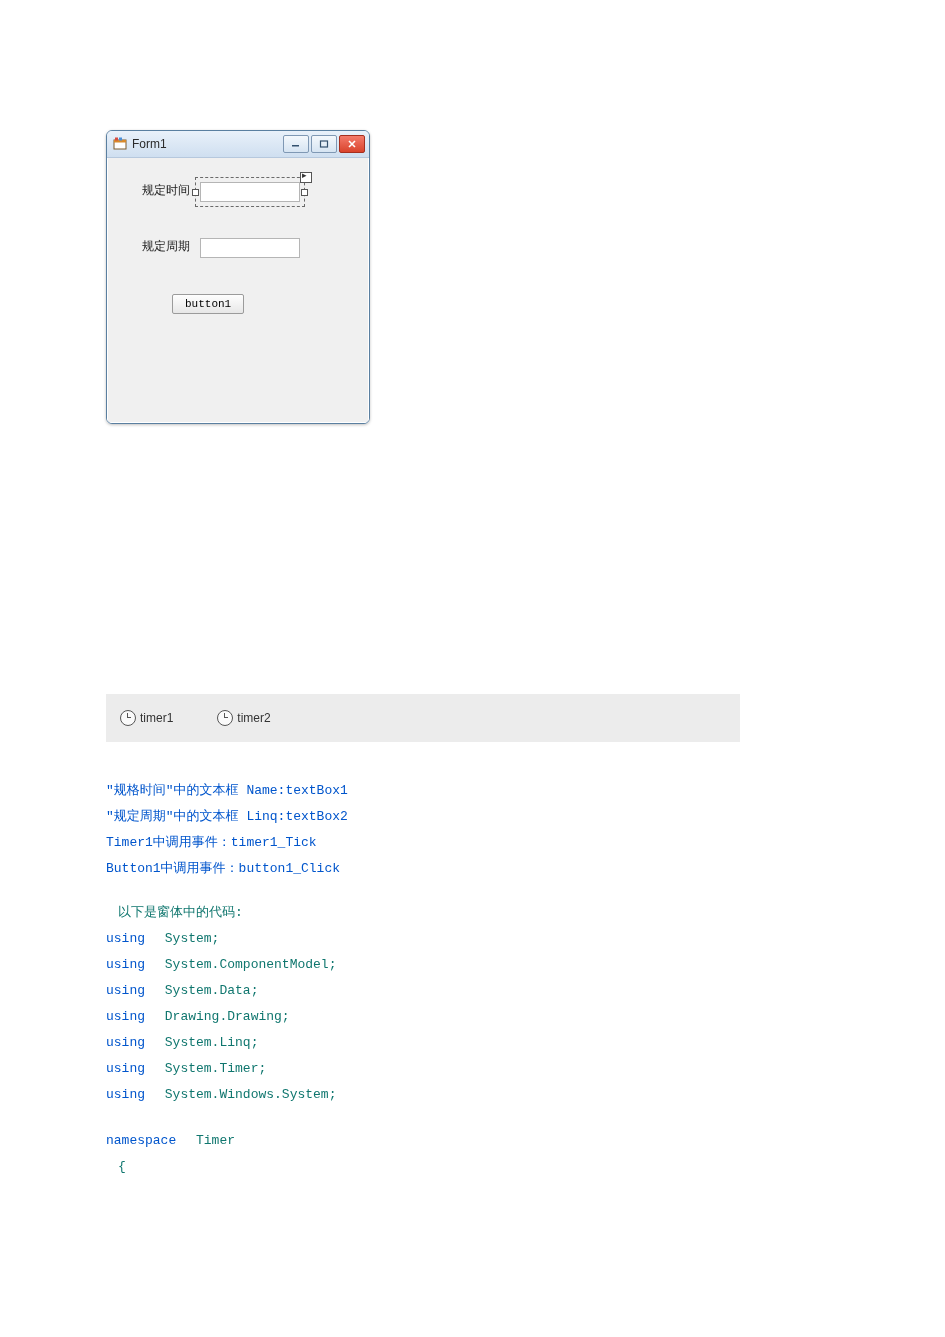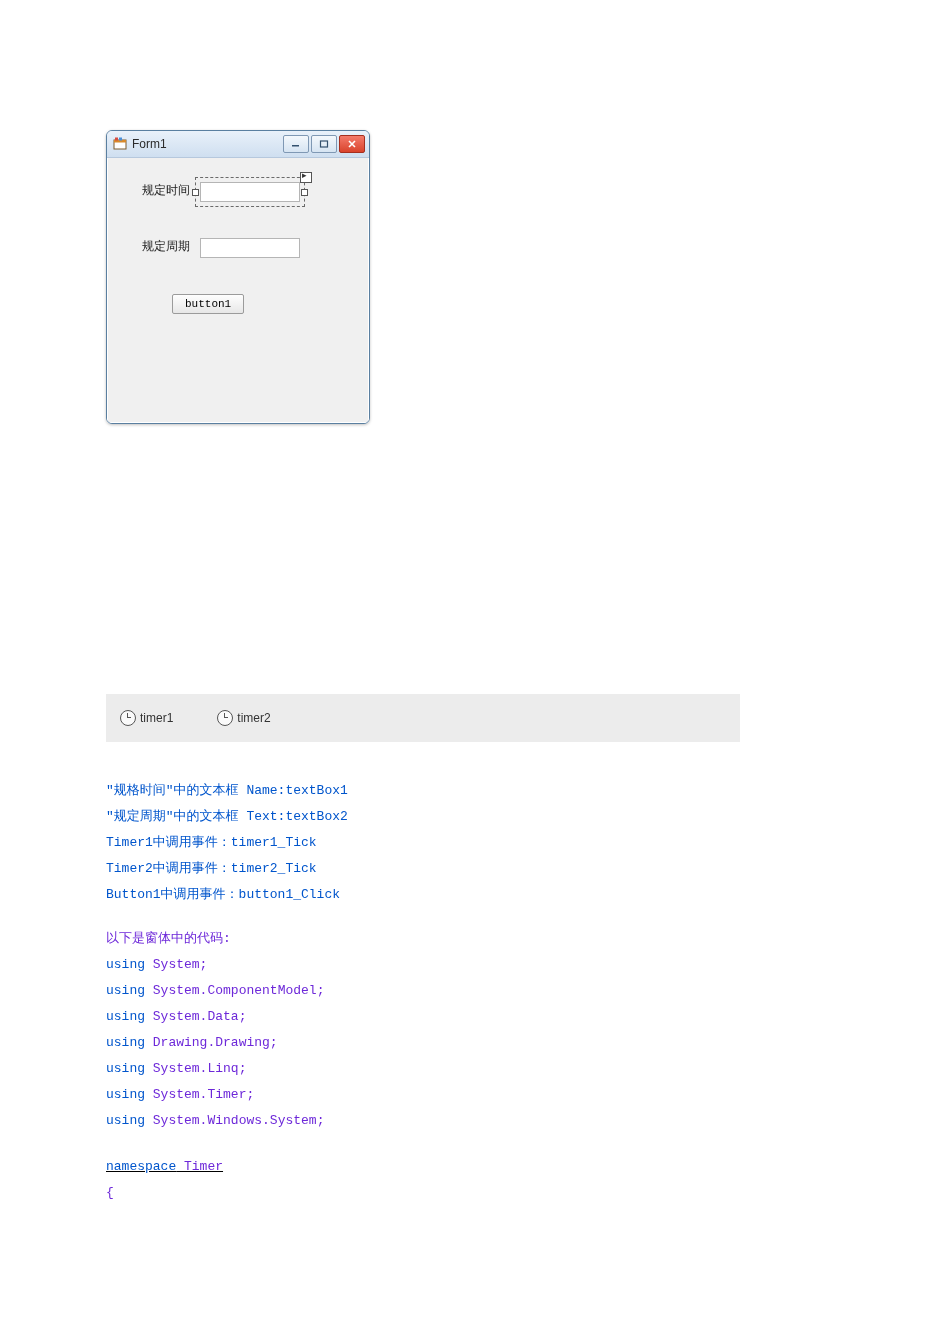--- a/index.html
+++ b/index.html
@@ -184,21 +184,21 @@
   }
 
   
   .notes {
     margin-top: 36px;
     font-size: 13px;
     line-height: 2;
     font-family: SimSun, "Courier New", monospace;
   }
   .notes .blue { color: #0055cc; }
-  .notes .black { color: #6d28d9; }
+  .notes .black { color: #0f766e; margin-left: 12px; }
   .mono { font-family: "Courier New", monospace; }
 </style>
 </head>
 <body>
 
 <div class="page">
 
   <div class="form-window">
     <div class="titlebar">
       <span class="app-icon">
@@ -262,39 +262,36 @@
       <span class="clock-icon"></span>
       <span>timer2</span>
     </div>
   </div>
 
   <div class="notes">
     <div class="blue">
       <span>"规格时间"中的文本框 </span><span class="mono">Name:textBox1</span>
     </div>
     <div class="blue">
-      <span>"规定周期"中的文本框 </span><span class="mono">Text:textBox2</span>
+      <span>"规定周期"中的文本框 </span><span class="mono">Linq:textBox2</span>
     </div>
     <div class="blue">
       <span class="mono">Timer1</span><span>中调用事件：</span><span class="mono">timer1_Tick</span>
-    </div>
-    <div class="blue">
-      <span class="mono">Timer2</span><span>中调用事件：</span><span class="mono">timer2_Tick</span>
     </div>
     <div class="blue">
       <span class="mono">Button1</span><span>中调用事件：</span><span class="mono">button1_Click</span>
     </div>
 
     <div class="black" style="margin-top:18px;">以下是窗体中的代码:</div>
 
     <div class="mono"><span class="blue">using</span><span class="black"> System;</span></div>
     <div class="mono"><span class="blue">using</span><span class="black"> System.ComponentModel;</span></div>
     <div class="mono"><span class="blue">using</span><span class="black"> System.Data;</span></div>
     <div class="mono"><span class="blue">using</span><span class="black"> Drawing.Drawing;</span></div>
     <div class="mono"><span class="blue">using</span><span class="black"> System.Linq;</span></div>
     <div class="mono"><span class="blue">using</span><span class="black"> System.Timer;</span></div>
     <div class="mono"><span class="blue">using</span><span class="black"> System.Windows.System;</span></div>
 
-    <div class="mono" style="margin-top:20px;text-decoration:underline;"><span class="blue">namespace</span><span class="black"> Timer</span></div>
+    <div class="mono" style="margin-top:20px;"><span class="blue">namespace</span><span class="black"> Timer</span></div>
     <div class="mono black">{</div>
   </div>
 
 </div>
 
 </body></html>

